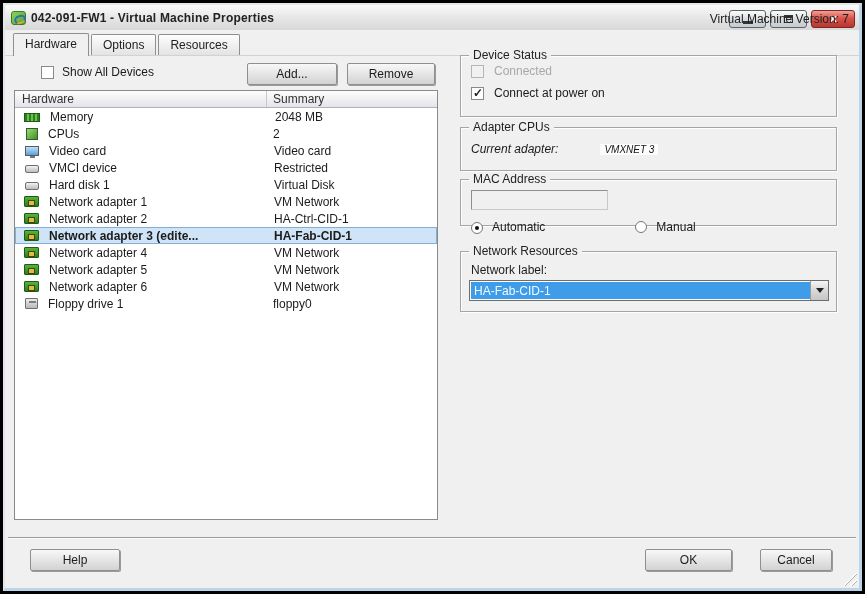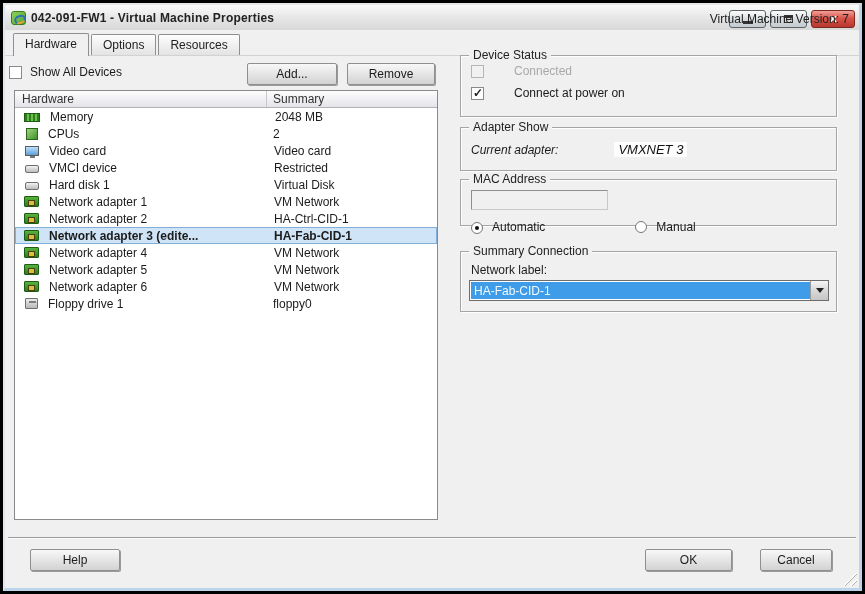--- a/index.html
+++ b/index.html
@@ -30,21 +30,21 @@
 
   
   .tabstrip { position:absolute; left:0; top:25px; right:0; height:26px; padding-left:8px;
     display:flex; align-items:flex-end; border-bottom:1px solid #d2d2d2; }
   .tab { position:relative; border:1px solid #8f8f8f; border-bottom:none; border-radius:2px 2px 0 0;
     background:linear-gradient(#fdfdfd,#e3e3e3); padding:3px 11px 3px 11px; margin-right:2px; cursor:pointer; color:#222; }
   .tab.active { background:#f0f0f0; padding-bottom:5px; margin-bottom:-1px; z-index:2; }
   .version-label { position:absolute; right:10px; top:7px; color:#222; }
 
   
-  .chk-row { position:absolute; left:4px; top:60px; display:flex; align-items:center; cursor:pointer; }
+  .chk-row { position:absolute; left:36px; top:60px; display:flex; align-items:center; cursor:pointer; }
   .checkbox { width:13px; height:13px; background:#fff; border:1px solid #8a8a8a; margin-right:8px; position:relative; flex:none; }
   .checkbox.checked::after { content:"\2713"; position:absolute; left:1px; top:-2px; font-size:12px; font-weight:700; color:#222; }
   .checkbox.disabled { border-color:#b5b5b5; background:#f1f1f1; }
   .push-btn { position:absolute; height:22px; border:1px solid #8e8f8f; border-radius:2px;
     background:linear-gradient(#f8f8f8,#e6e6e6 48%,#d2d2d2); box-shadow:1px 1px 0 #9b9b9b;
     display:flex; align-items:center; justify-content:center; color:#1b1b1b; cursor:pointer; }
   .btn-add { left:242px; top:58px; width:90px; }
   .btn-remove { left:342px; top:58px; width:88px; }
 
   
@@ -76,26 +76,26 @@
 
   
   .groupbox { position:absolute; left:455px; width:377px; border:1px solid #a5a5a5; box-shadow:1px 1px 0 #fdfdfd inset, 1px 1px 0 #fdfdfd; }
   .groupbox .legend { position:absolute; top:-8px; left:8px; background:#f0f0f0; padding:0 4px; color:#222; }
   .gb-device { top:50px; height:62px; }
   .gb-adapter { top:122px; height:44px; }
   .gb-mac { top:174px; height:47px; }
   .gb-net { top:246px; height:61px; }
 
   .check-line { display:flex; align-items:center; margin:8px 0 0 10px; cursor:pointer; }
-  .check-line .lbl { margin-left:22px;text-align:center; }
+  .check-line .lbl { margin-left:2px;text-align:center; }
   .check-line.disabled { cursor:default; }
   .check-line.disabled .lbl { color:#a8a8a8; }
 
   .adapter-line { display:flex; align-items:center; margin:14px 0 0 10px;font-style:italic; }
-  .adapter-value { margin-left:56px; background:#fdfdfd; padding:0 4px; font-size:13px; color:#111; }
+  .adapter-value { margin-left:42px; background:#fdfdfd; padding:0 4px; font-size:10px; color:#111; }
 
   .mac-field { position:absolute; left:10px; top:10px; width:137px; height:20px; background:#f0f0f0;
     border:1px solid #8f8f8f; border-right-color:#c9c9c9; border-bottom-color:#c9c9c9; }
   .radio-line { position:absolute; left:10px; top:40px; display:flex; align-items:flex-end; }
   .radio { width:12px; height:12px; border:1px solid #767676; border-radius:50%; background:#fff; position:relative; flex:none; cursor:pointer; }
   .radio.checked::after { content:""; position:absolute; left:3px; top:3px; width:4px; height:4px; border-radius:50%; background:#111; }
   .radio-lbl { margin:0 0 0 9px; cursor:pointer; }
   .radio-group-2 { margin-left:90px; display:flex; align-items:center; }
 
   .net-label-caption { position:absolute; left:10px; top:11px; }
@@ -226,42 +226,42 @@
         <span class="checkbox disabled"></span>
         <span class="lbl">Connected</span>
       </div>
       <div class="check-line">
         <span class="checkbox checked"></span>
         <span class="lbl">Connect at power on</span>
       </div>
     </div>
 
     <div class="groupbox gb-adapter">
-      <span class="legend">Adapter Show</span>
+      <span class="legend">Adapter CPUs</span>
       <div class="adapter-line">
         <span>Current adapter:</span>
         <span class="adapter-value">VMXNET 3</span>
       </div>
     </div>
 
     <div class="groupbox gb-mac">
       <span class="legend">MAC Address</span>
       <div class="mac-field"></div>
       <div class="radio-line">
         <span class="radio checked"></span>
         <span class="radio-lbl">Automatic</span>
         <span class="radio-group-2">
           <span class="radio"></span>
           <span class="radio-lbl">Manual</span>
         </span>
       </div>
     </div>
 
     <div class="groupbox gb-net">
-      <span class="legend">Summary Connection</span>
+      <span class="legend">Network Resources</span>
       <div class="net-label-caption">Network label:</div>
       <div class="combo">
         <div class="combo-sel">HA-Fab-CID-1</div>
         <div class="combo-btn">
           <span class="arrow-down"></span>
         </div>
       </div>
     </div>
 
     <div class="footer-divider"></div>

